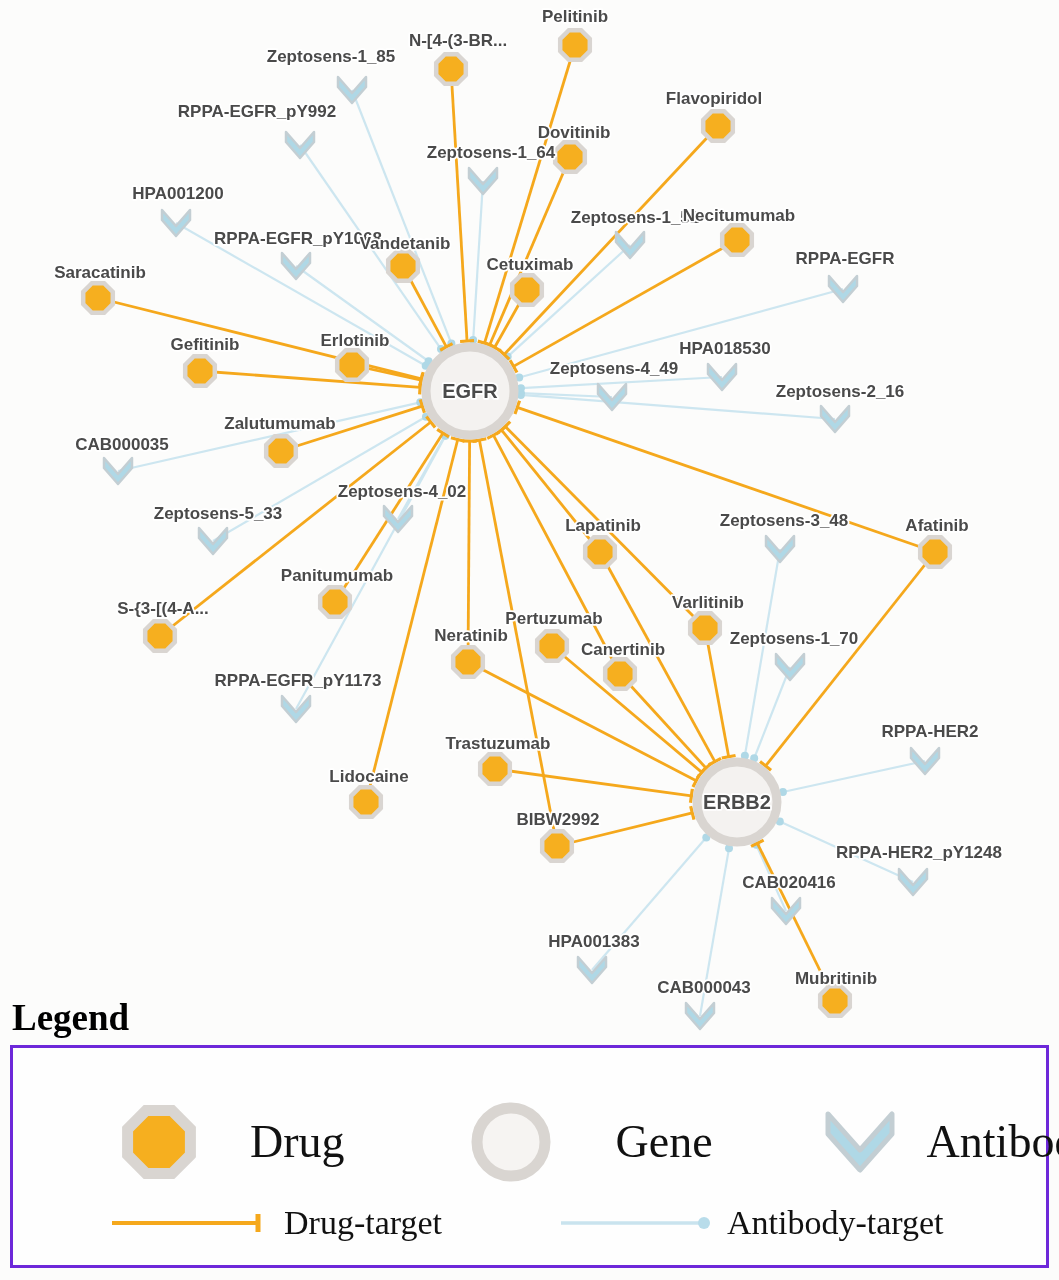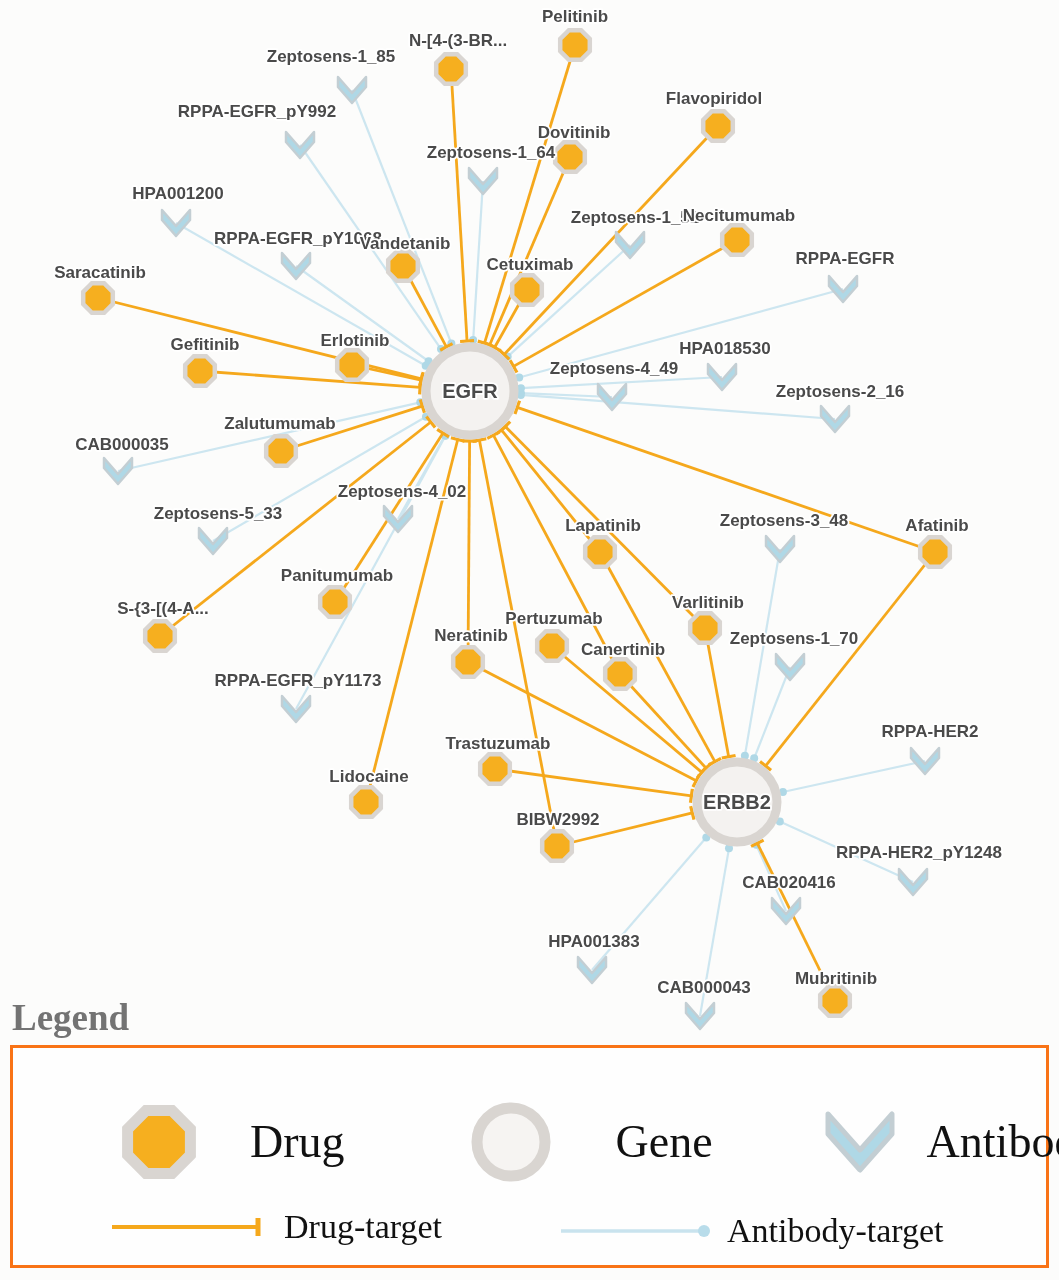--- a/index.html
+++ b/index.html
@@ -6,44 +6,44 @@
   body{
     width:1059px;height:1280px;position:relative;
     background:#FCFCFB;
     font-family:"Liberation Sans",sans-serif;
     overflow:hidden;
   }
   #network-svg{position:absolute;left:0;top:0;}
   .legend-heading{
     position:absolute;left:12px;top:996px;
     font-family:"Liberation Serif",serif;font-weight:bold;
-    font-size:37px;color:#737373;
+    font-size:37px;color:#000000;
   }
   .legend-box{
     position:absolute;left:10px;top:1045px;width:1033px;height:217px;
-    border:3px solid #f97316;background:#FEFEFE;
+    border:3px solid #6d28d9;background:#FEFEFE;
   }
   .legend-row{position:absolute;left:0;right:0;display:flex;align-items:center;}
   .nodes-row{top:48px;}
   .edges-row{top:158px;}
   .legend-item{display:flex;align-items:center;}
   .node-label-text{
     font-family:"Liberation Serif",serif;font-size:46px;color:#111;line-height:1;
   }
   .edge-label-text{
     font-family:"Liberation Serif",serif;font-size:34px;color:#111;line-height:1;
   }
   .li-drug{margin-left:100px;}
   .li-gene{margin-left:120px;gap:24px;}
   .li-antibody{margin-left:105px;}
   .li-drug .node-label-text{margin-left:45px;}
   .li-gene .node-label-text{margin-left:35px;}
   .li-antibody .node-label-text{margin-left:25px;}
   .li-drug-target{margin-left:95px;}
-  .li-antibody-target{margin-left:115px;margin-top:8px;}
+  .li-antibody-target{margin-left:115px;}
   .li-drug-target .edge-label-text{margin-left:12px;}
   .li-antibody-target .edge-label-text{margin-left:12px;}
 </style>
 </head>
 <body>
 
 <svg id="network-svg" width="1059" height="1280" viewBox="0 0 1059 1280">
     <g>
       <line x1="352" y1="90" x2="451.3858977471707" y2="343.5182645923592" stroke="#CDE6F0" stroke-width="2.2"></line>
       <circle cx="451.3858977471707" cy="343.5182645923592" r="4" fill="#AFD8E6"></circle>

